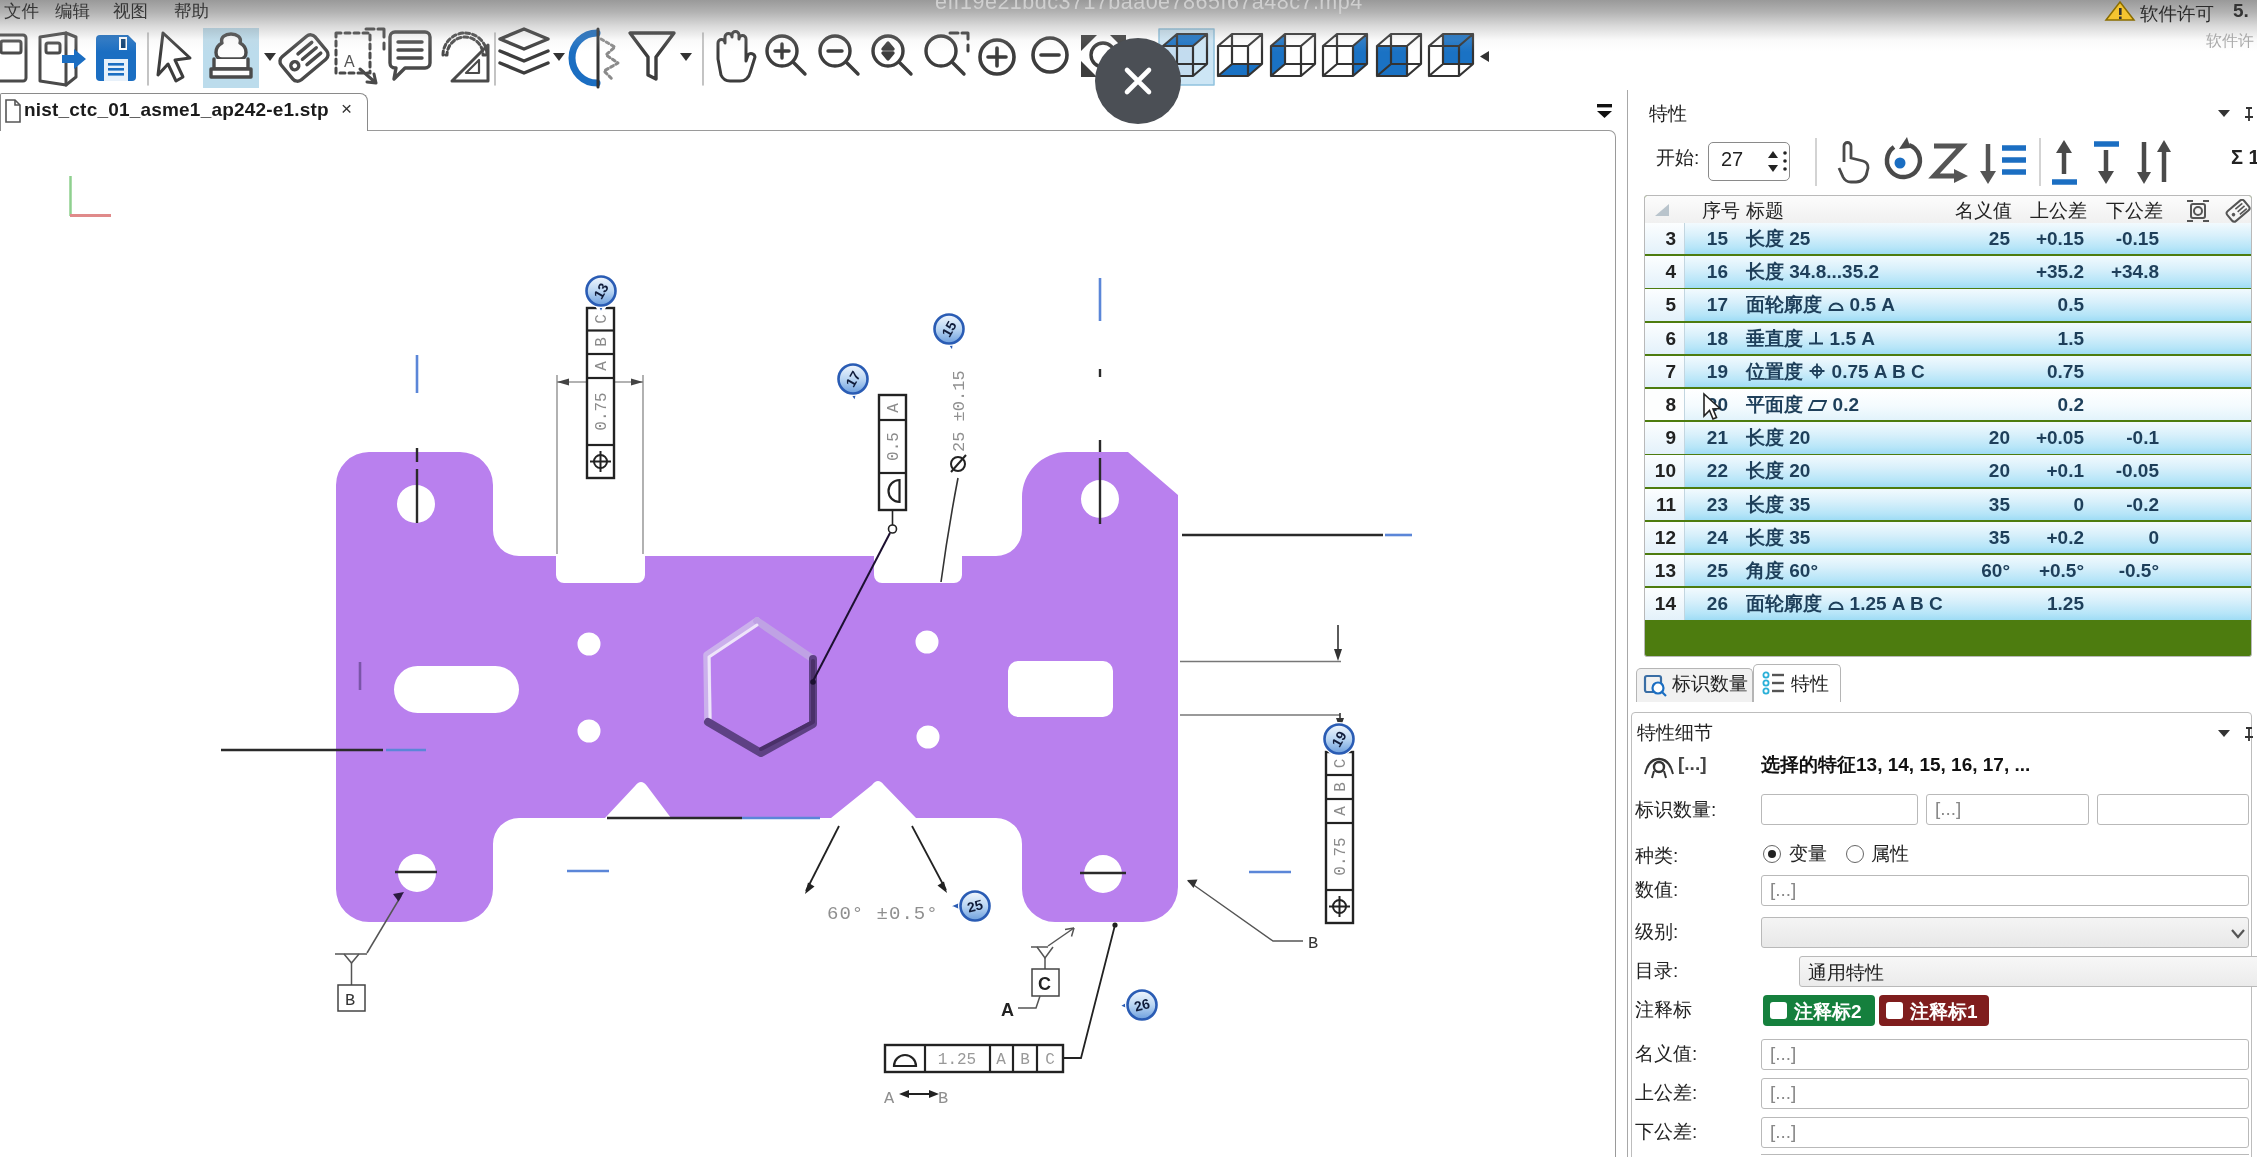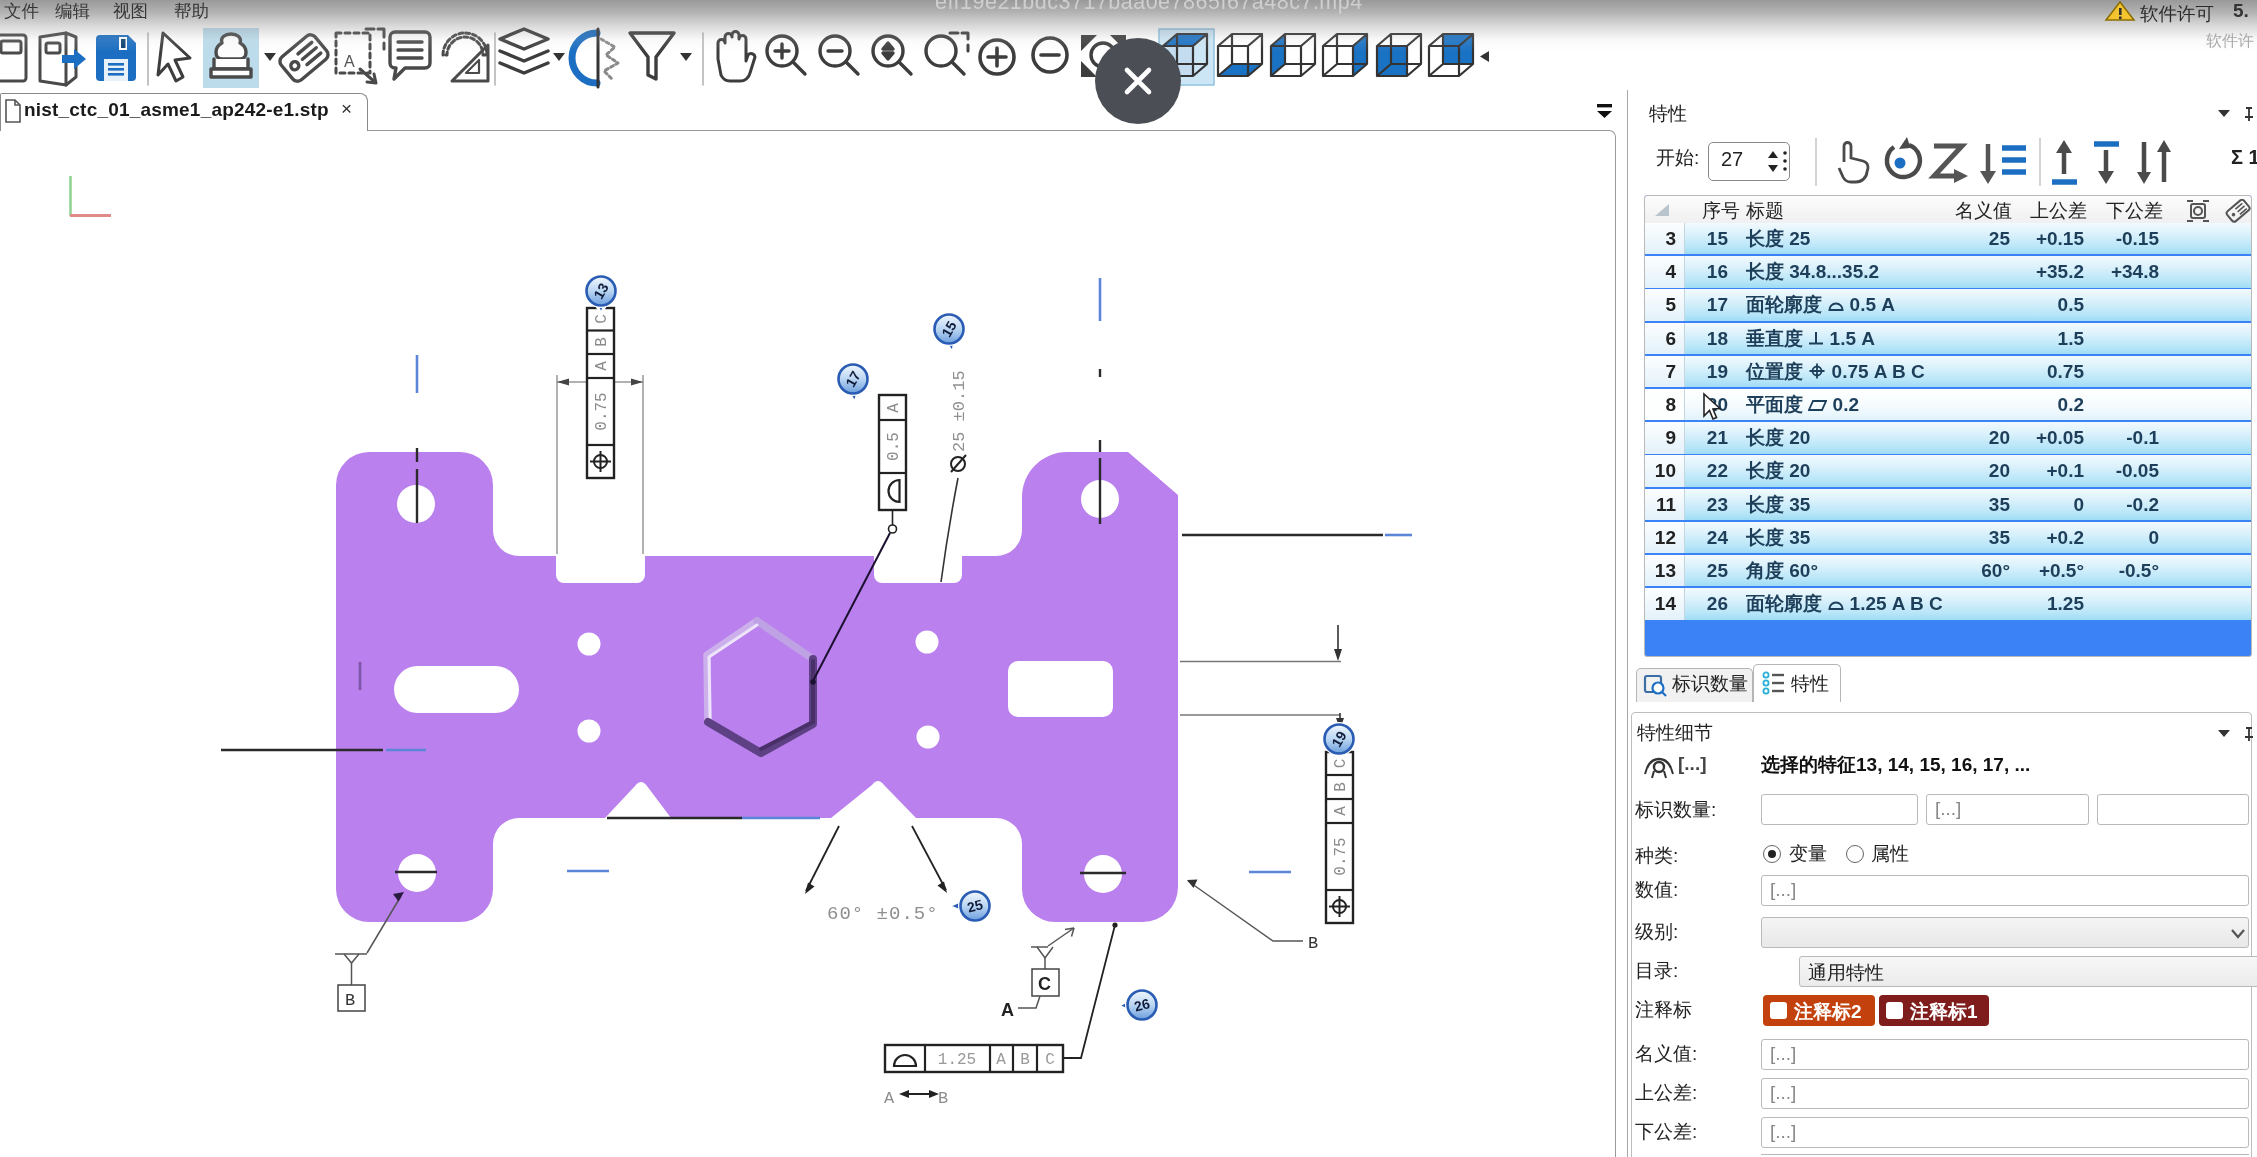--- a/index.html
+++ b/index.html
@@ -494,21 +494,21 @@
       <path d="M300 14 L300 36" stroke="#4a4a4a" stroke-width="4.5"></path>
       <path d="M300 48 l-8 -13 l16 0 Z" fill="#4a4a4a"></path>
 
       <path d="M338 6 L338 38" stroke="#4a4a4a" stroke-width="4.5"></path>
       <path d="M338 48 l-7 -12 l14 0 Z" fill="#4a4a4a"></path>
       <path d="M358 46 L358 16" stroke="#4a4a4a" stroke-width="4.5"></path>
       <path d="M358 4 l-7 12 l14 0 Z" fill="#4a4a4a"></path>
     </svg>
     <div class="abs" style="left:603px;top:56px;font-weight:bold;font-size:20px;white-space:nowrap;">Σ 1</div>
 
-    <div class="abs" style="left:16px;top:105px;width:608px;height:462px;border:1.5px solid #b9b9b9;border-radius:3px;box-sizing:border-box;background:#3b82f6;overflow:hidden;">
+    <div class="abs" style="left:16px;top:105px;width:608px;height:462px;border:1.5px solid #b9b9b9;border-radius:3px;box-sizing:border-box;background:#4d7c0f;overflow:hidden;">
       <div class="abs" style="left:0;top:0;width:606px;height:27px;background:linear-gradient(#fcfcfc,#f0f0f0);border-bottom:1.5px solid #cfcfcf;"></div>
       <div class="abs" style="left:10px;top:8px;width:0;height:0;border-left:14px solid transparent;border-bottom:12px solid #b9c4cc;"></div>
       <div class="abs" style="left:57px;top:2px;">序号</div>
       <div class="abs" style="left:101px;top:2px;">标题</div>
       <div class="abs" style="left:310px;top:2px;">名义值</div>
       <div class="abs" style="left:385px;top:2px;">上公差</div>
       <div class="abs" style="left:461px;top:2px;">下公差</div>
       <svg class="abs" style="left:540px;top:3px;" width="70" height="24" viewBox="0 0 70 24" fill="none">
         <rect x="6" y="5" width="14" height="14" rx="2" stroke="#555" stroke-width="2"></rect>
         <path d="M2 2 l6 0 M24 2 l-6 0 M2 22 l6 0 M24 22 l-6 0" stroke="#555" stroke-width="2"></path>
@@ -679,21 +679,21 @@
 
     <div class="abs" style="left:7px;top:868px;">目录:</div>
     <div class="abs" style="left:133px;top:866px;width:488px;height:31px;border:1.5px solid #b9b9b9;border-radius:3px;box-sizing:border-box;background:linear-gradient(#f7f7f7,#ebebeb);margin-left:38px;">
       <span style="position:relative;left:8px;top:3px;">通用特性</span>
       <svg class="abs" style="left:468px;top:10px;" width="16" height="12" viewBox="0 0 16 12">
           <path d="M2 2 L8 9 L14 2" stroke="#555" stroke-width="2.2" fill="none"></path>
         </svg>
     </div>
 
     <div class="abs" style="left:7px;top:907px;">注释标</div>
-    <div class="abs" style="left:135px;top:905px;width:112px;height:31px;background:#c2410c;border-radius:4px;">
+    <div class="abs" style="left:135px;top:905px;width:112px;height:31px;background:#15803d;border-radius:4px;">
       <div class="abs" style="left:7px;top:7px;width:17px;height:17px;background:#fff;border-radius:3px;"></div>
       <div class="abs" style="left:31px;top:4px;color:#fff;font-weight:bold;">注释标2</div>
     </div>
     <div class="abs" style="left:251px;top:905px;width:110px;height:31px;background:#7f1d1d;border-radius:4px;">
       <div class="abs" style="left:7px;top:7px;width:17px;height:17px;background:#fff;border-radius:3px;"></div>
       <div class="abs" style="left:31px;top:4px;color:#fff;font-weight:bold;">注释标1</div>
     </div>
 
     <div class="abs" style="left:7px;top:951px;">名义值:</div>
     <div class="abs" style="left:133px;top:949px;width:488px;height:31px;border:1.5px solid #b9b9b9;border-radius:3px;box-sizing:border-box;color:#888;"><span style="position:relative;left:8px;top:3px;">[...]</span></div>

